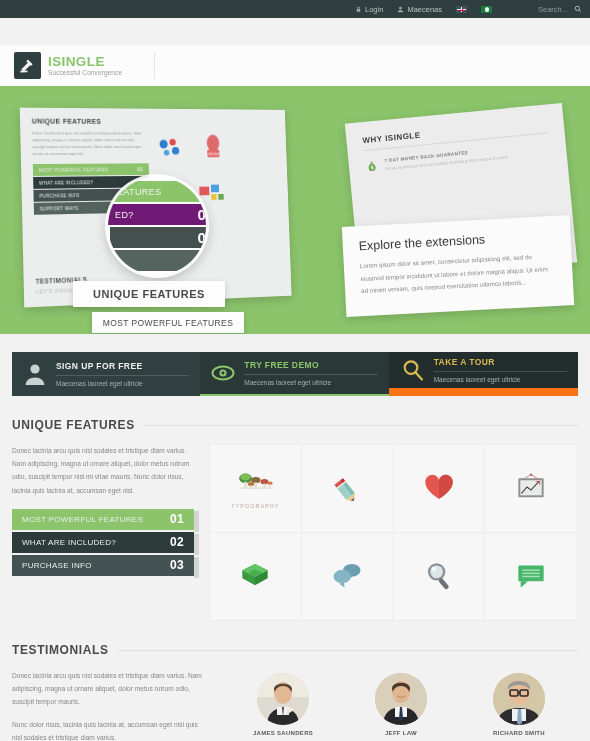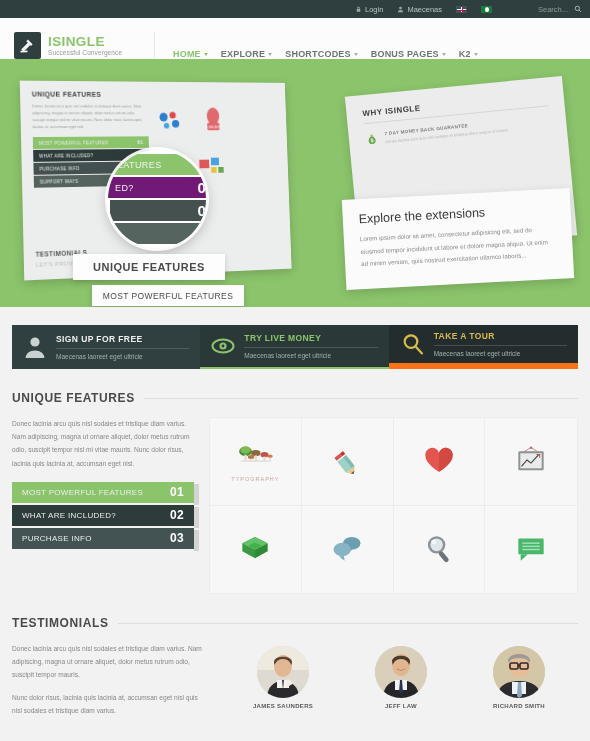--- a/index.html
+++ b/index.html
@@ -34,22 +34,23 @@
   .tb-search { display:flex; align-items:center; gap:6px; margin-left:14px; }
   .tb-search input {
     background:transparent; border:none; outline:none; color:#8d9a9a;
     font-size:7.5px; width:48px; font-family:"Liberation Sans",sans-serif;
     text-align:right;
   }
   .tb-search input::placeholder { color:#8d9a9a; }
 
   
   .header {
-    height:44px; background:#fcfcfc; display:flex; align-items:flex-end;
+    height:44px; background:#fcfcfc; display:flex; align-items:center;
     border-bottom:3px solid #8bc46b;
+    margin-top:27px;
   }
   .logo-wrap {
     width:155px; display:flex; align-items:center; gap:7px; padding-left:14px;
     border-right:1px solid #e6e6e6;
   }
   .logo-mark {
     width:27px; height:27px; background:#2f3e3e; border-radius:2px;
     display:flex; align-items:center; justify-content:center; flex:0 0 auto;
   }
   .logo-mark svg { width:19px; height:19px; }
@@ -147,21 +148,21 @@
   .card-front .ttl { font-size:12.5px; color:#3a3a3a; margin-bottom:7px; }
   .card-front .bod { font-size:6.2px; color:#8a8a8a; line-height:2.05; }
 
   
   .cta-row { display:flex; padding:18px 12px 0 12px; }
   .cta {
     flex:1; height:44px; background:#303f3f; display:flex; align-items:center;
     gap:9px; padding:0 11px; position:relative;
   }
   .cta.demo { background:#2b3838; border-bottom:2px solid #8bc46b; }
-  .cta.tour { background:#232d2d; border-bottom:6px solid #f97316;padding-left:12px; }
+  .cta.tour { background:#232d2d; border-bottom:8px solid #f97316;padding-left:12px; }
   .cta-ico { width:24px; height:24px; flex:0 0 auto; }
   .cta-txt { flex:1; min-width:0; }
   .cta-h { font-size:8.5px; font-weight:bold; color:#f0f0f0; letter-spacing:.4px; padding-bottom:4px; border-bottom:1px solid rgba(255,255,255,.16); }
   .cta.demo .cta-h { color:#8bc46b; }
   .cta.tour .cta-h { color:#d8bb4d; }
   .cta-s { font-size:6.5px; color:#a6b0b0; margin-top:4px; }
 
   
   .sec { padding:0 12px; }
   .sec-head { display:flex; align-items:center; gap:9px; margin:22px 0 12px 0; }
@@ -262,42 +263,20 @@
         <rect x="3" y="18.5" width="9" height="2.2" rx="0.5" transform="rotate(-2 7 19)"></rect>
       </g>
         </svg>
     </div>
     <div class="logo-text">
       <div class="logo-name">ISINGLE</div>
       <div class="logo-tag">Successful Convergence</div>
     </div>
   </div>
 
-  <div class="nav">
-    <div class="nav-item active">
-      <span>HOME</span>
-      <i class="caret"></i>
-    </div>
-    <div class="nav-item">
-      <span>EXPLORE</span>
-      <i class="caret"></i>
-    </div>
-    <div class="nav-item">
-      <span>SHORTCODES</span>
-      <i class="caret"></i>
-    </div>
-    <div class="nav-item">
-      <span>BONUS PAGES</span>
-      <i class="caret"></i>
-    </div>
-    <div class="nav-item">
-      <span>K2</span>
-      <i class="caret"></i>
-    </div>
-  </div>
 
 </div>
 
 <div class="hero">
 
   <div class="card card-back">
     <div class="h">WHY ISINGLE</div>
     <div class="gr">
       <span class="ic">
         <svg viewBox="0 0 24 24">
@@ -410,21 +389,21 @@
   </div>
   <div class="cta demo">
     <span class="cta-ico">
       <svg viewBox="0 0 24 24">
           <ellipse cx="12" cy="12" rx="10.5" ry="6.4" fill="none" stroke="#8bc46b" stroke-width="2"></ellipse>
           <circle cx="12" cy="12" r="3.6" fill="#8bc46b"></circle>
           <circle cx="12" cy="12" r="1.4" fill="#2b3838"></circle>
         </svg>
     </span>
     <div class="cta-txt">
-      <div class="cta-h">TRY LIVE MONEY</div>
+      <div class="cta-h">TRY FREE DEMO</div>
       <div class="cta-s">Maecenas laoreet eget ultricie</div>
     </div>
   </div>
   <div class="cta tour">
     <span class="cta-ico">
       <svg viewBox="0 0 24 24" fill="none" stroke="#d8bb4d" stroke-width="2.2">
           <circle cx="10" cy="9.6" r="6.3"></circle>
           <path d="M14.6 14.4L21 21.4" stroke-linecap="round"></path>
         </svg>
     </span>

